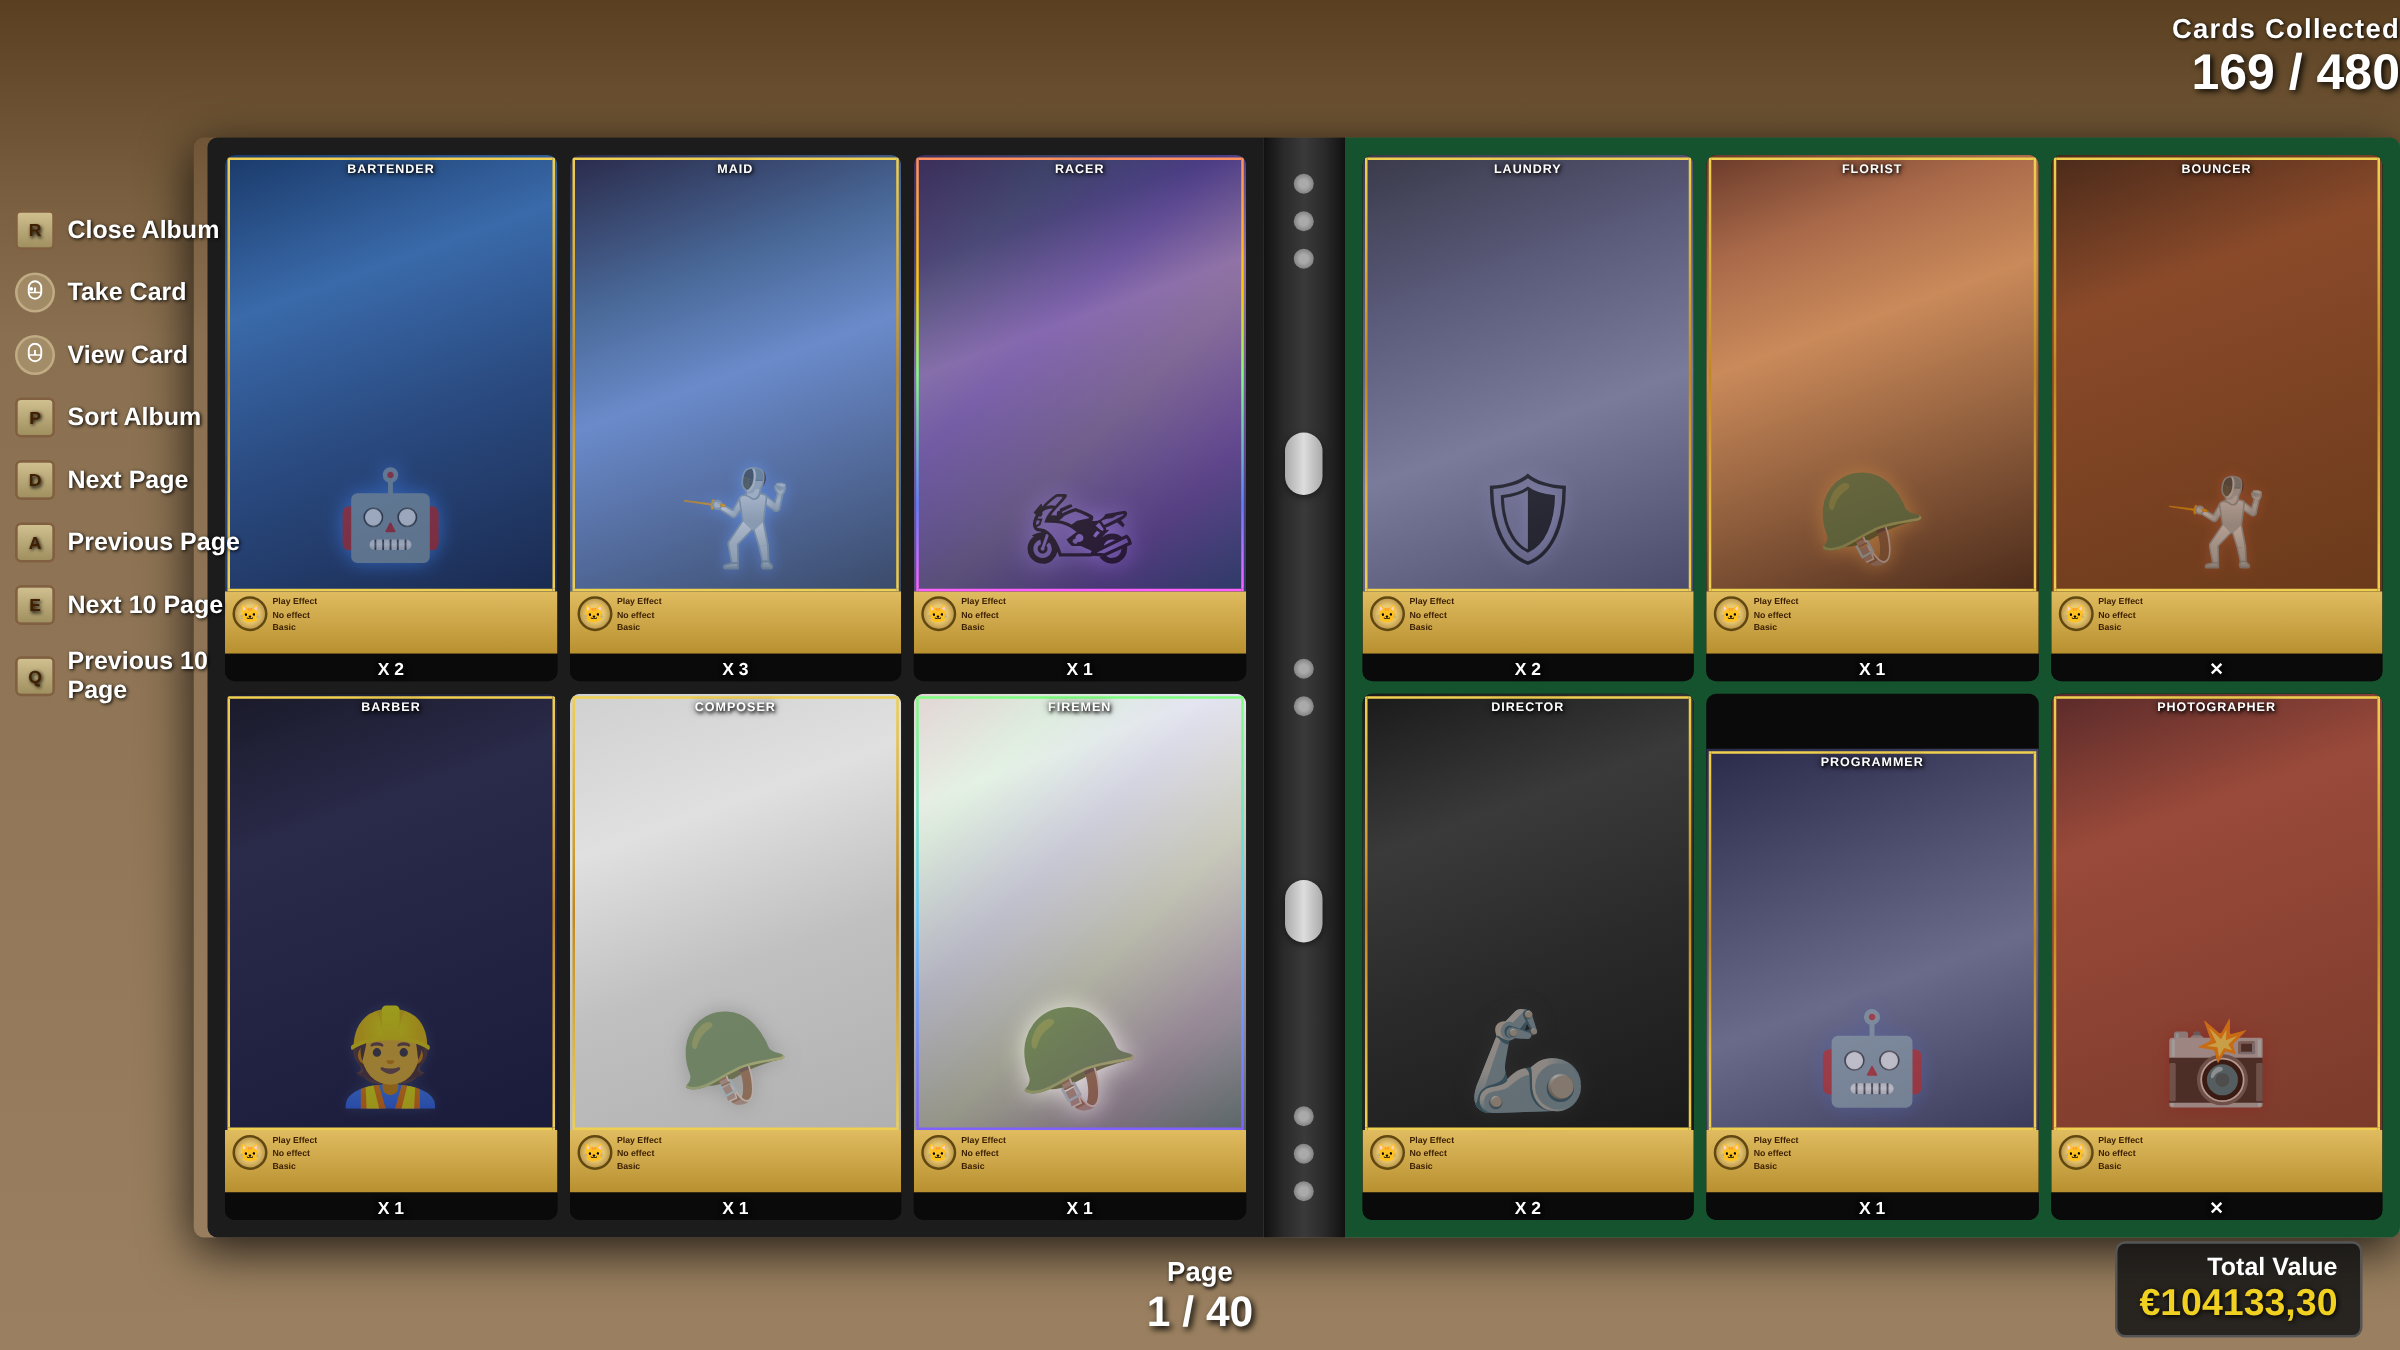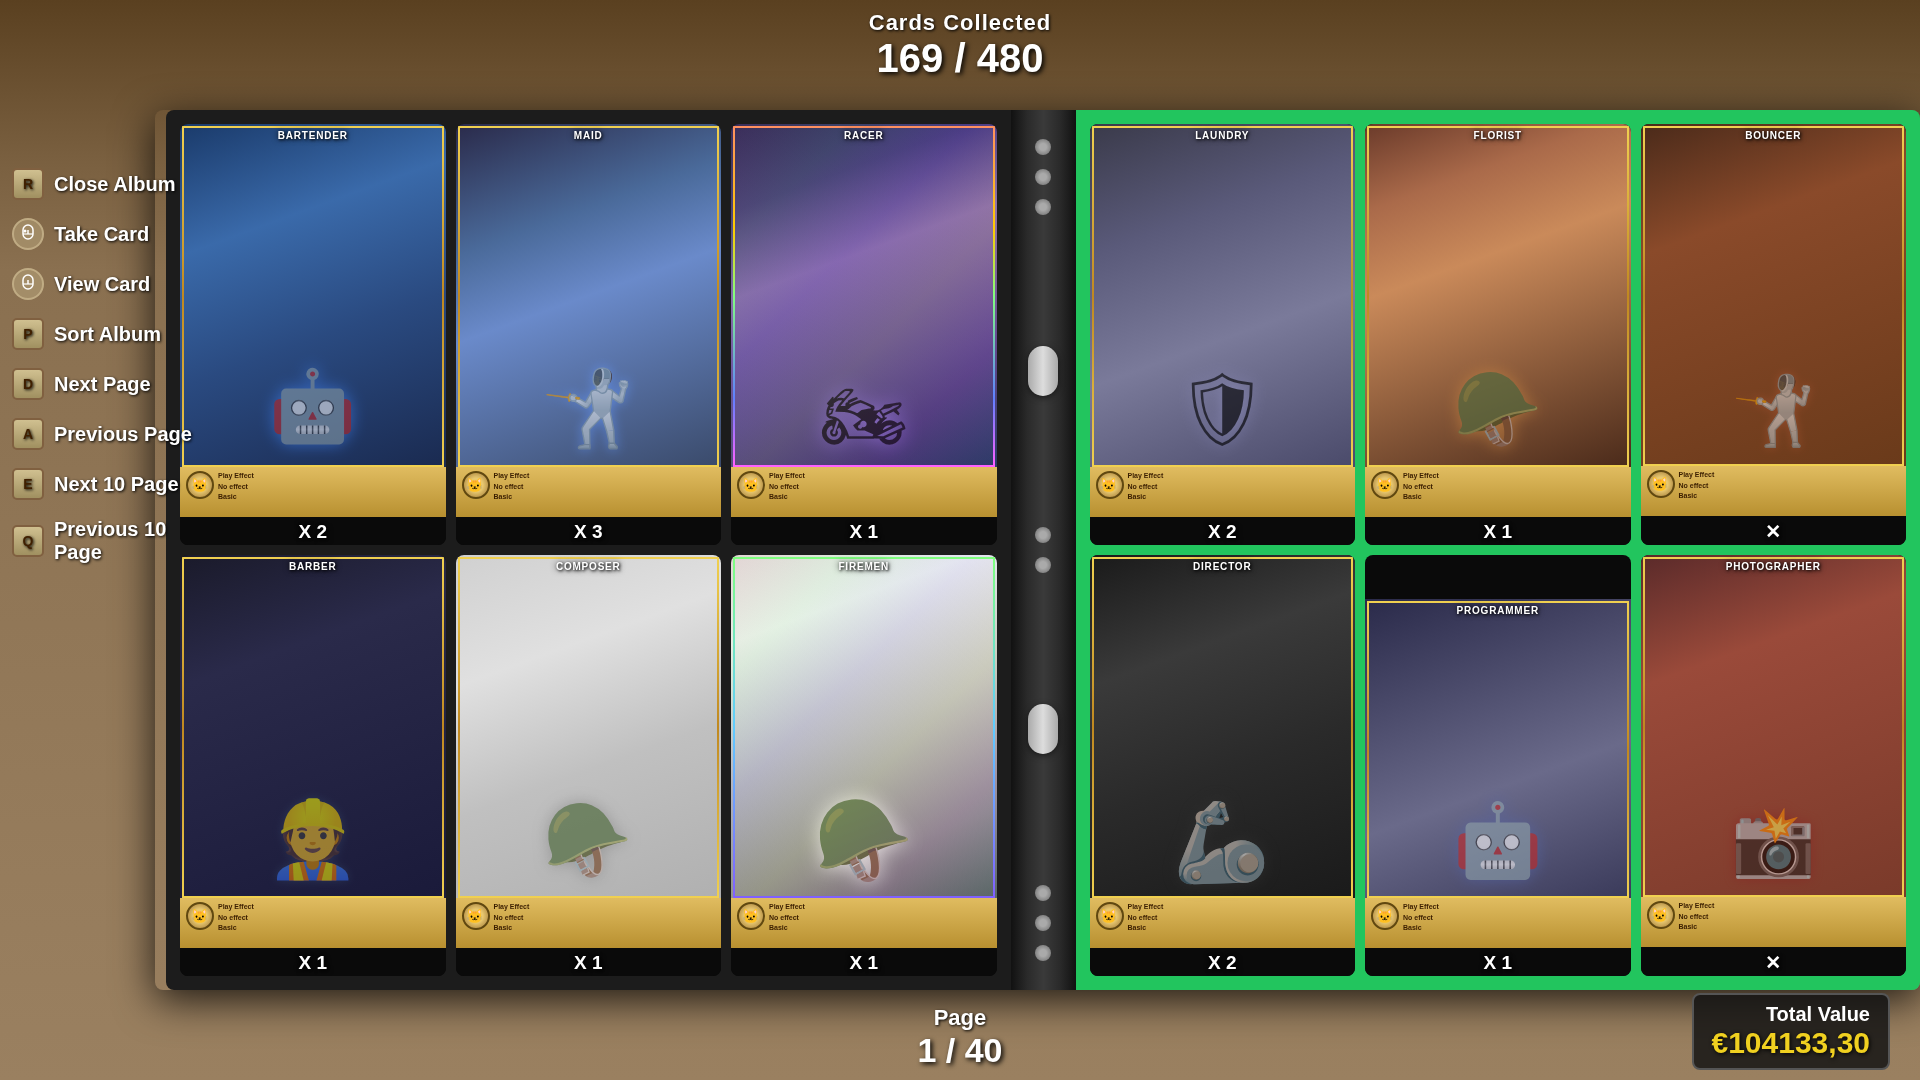--- a/index.html
+++ b/index.html
@@ -18,21 +18,21 @@
       top: 0; left: 0; right: 0; bottom: 0;
       background: linear-gradient(180deg, #5a4020 0%, #7a6040 15%, #8a7050 25%, #9a8060 100%);
     }
 
     
     .header {
       position: absolute;
       top: 0;
       left: 0;
       right: 0;
-      text-align: center;
+      text-align: right;
       padding-top: 10px;
       z-index: 10;
     }
 
     .cards-collected-label {
       color: #fff;
       font-size: 22px;
       font-weight: 600;
       text-shadow: 1px 1px 3px #000;
       letter-spacing: 1px;
@@ -199,21 +199,21 @@
       border-radius: 8px 0 0 8px;
       padding: 14px;
       display: grid;
       grid-template-columns: repeat(3, 1fr);
       grid-template-rows: repeat(2, 1fr);
       gap: 10px;
     }
 
     .page-right {
       flex: 1;
-      background: #22c55e;
+      background: #14532d;
       border-radius: 0 8px 8px 0;
       padding: 14px;
       display: grid;
       grid-template-columns: repeat(3, 1fr);
       grid-template-rows: repeat(2, 1fr);
       gap: 10px;
     }
 
     .spine-center {
       width: 65px;
@@ -306,21 +306,21 @@
       margin-left: 4px;
       font-size: 7px;
       color: #3a1e00;
       line-height: 1.5;
       font-weight: 600;
     }
 
     .count-row {
       text-align: center;
       color: #fff;
-      font-size: 19px;
+      font-size: 14px;
       font-weight: 900;
       padding: 4px 0 2px;
       text-shadow: 2px 2px 5px #000, -1px -1px 4px #000;
       background: #0a0a0a;
     }
   </style>
 </head>
 <body>
 
 <div class="bg-wood"></div>

